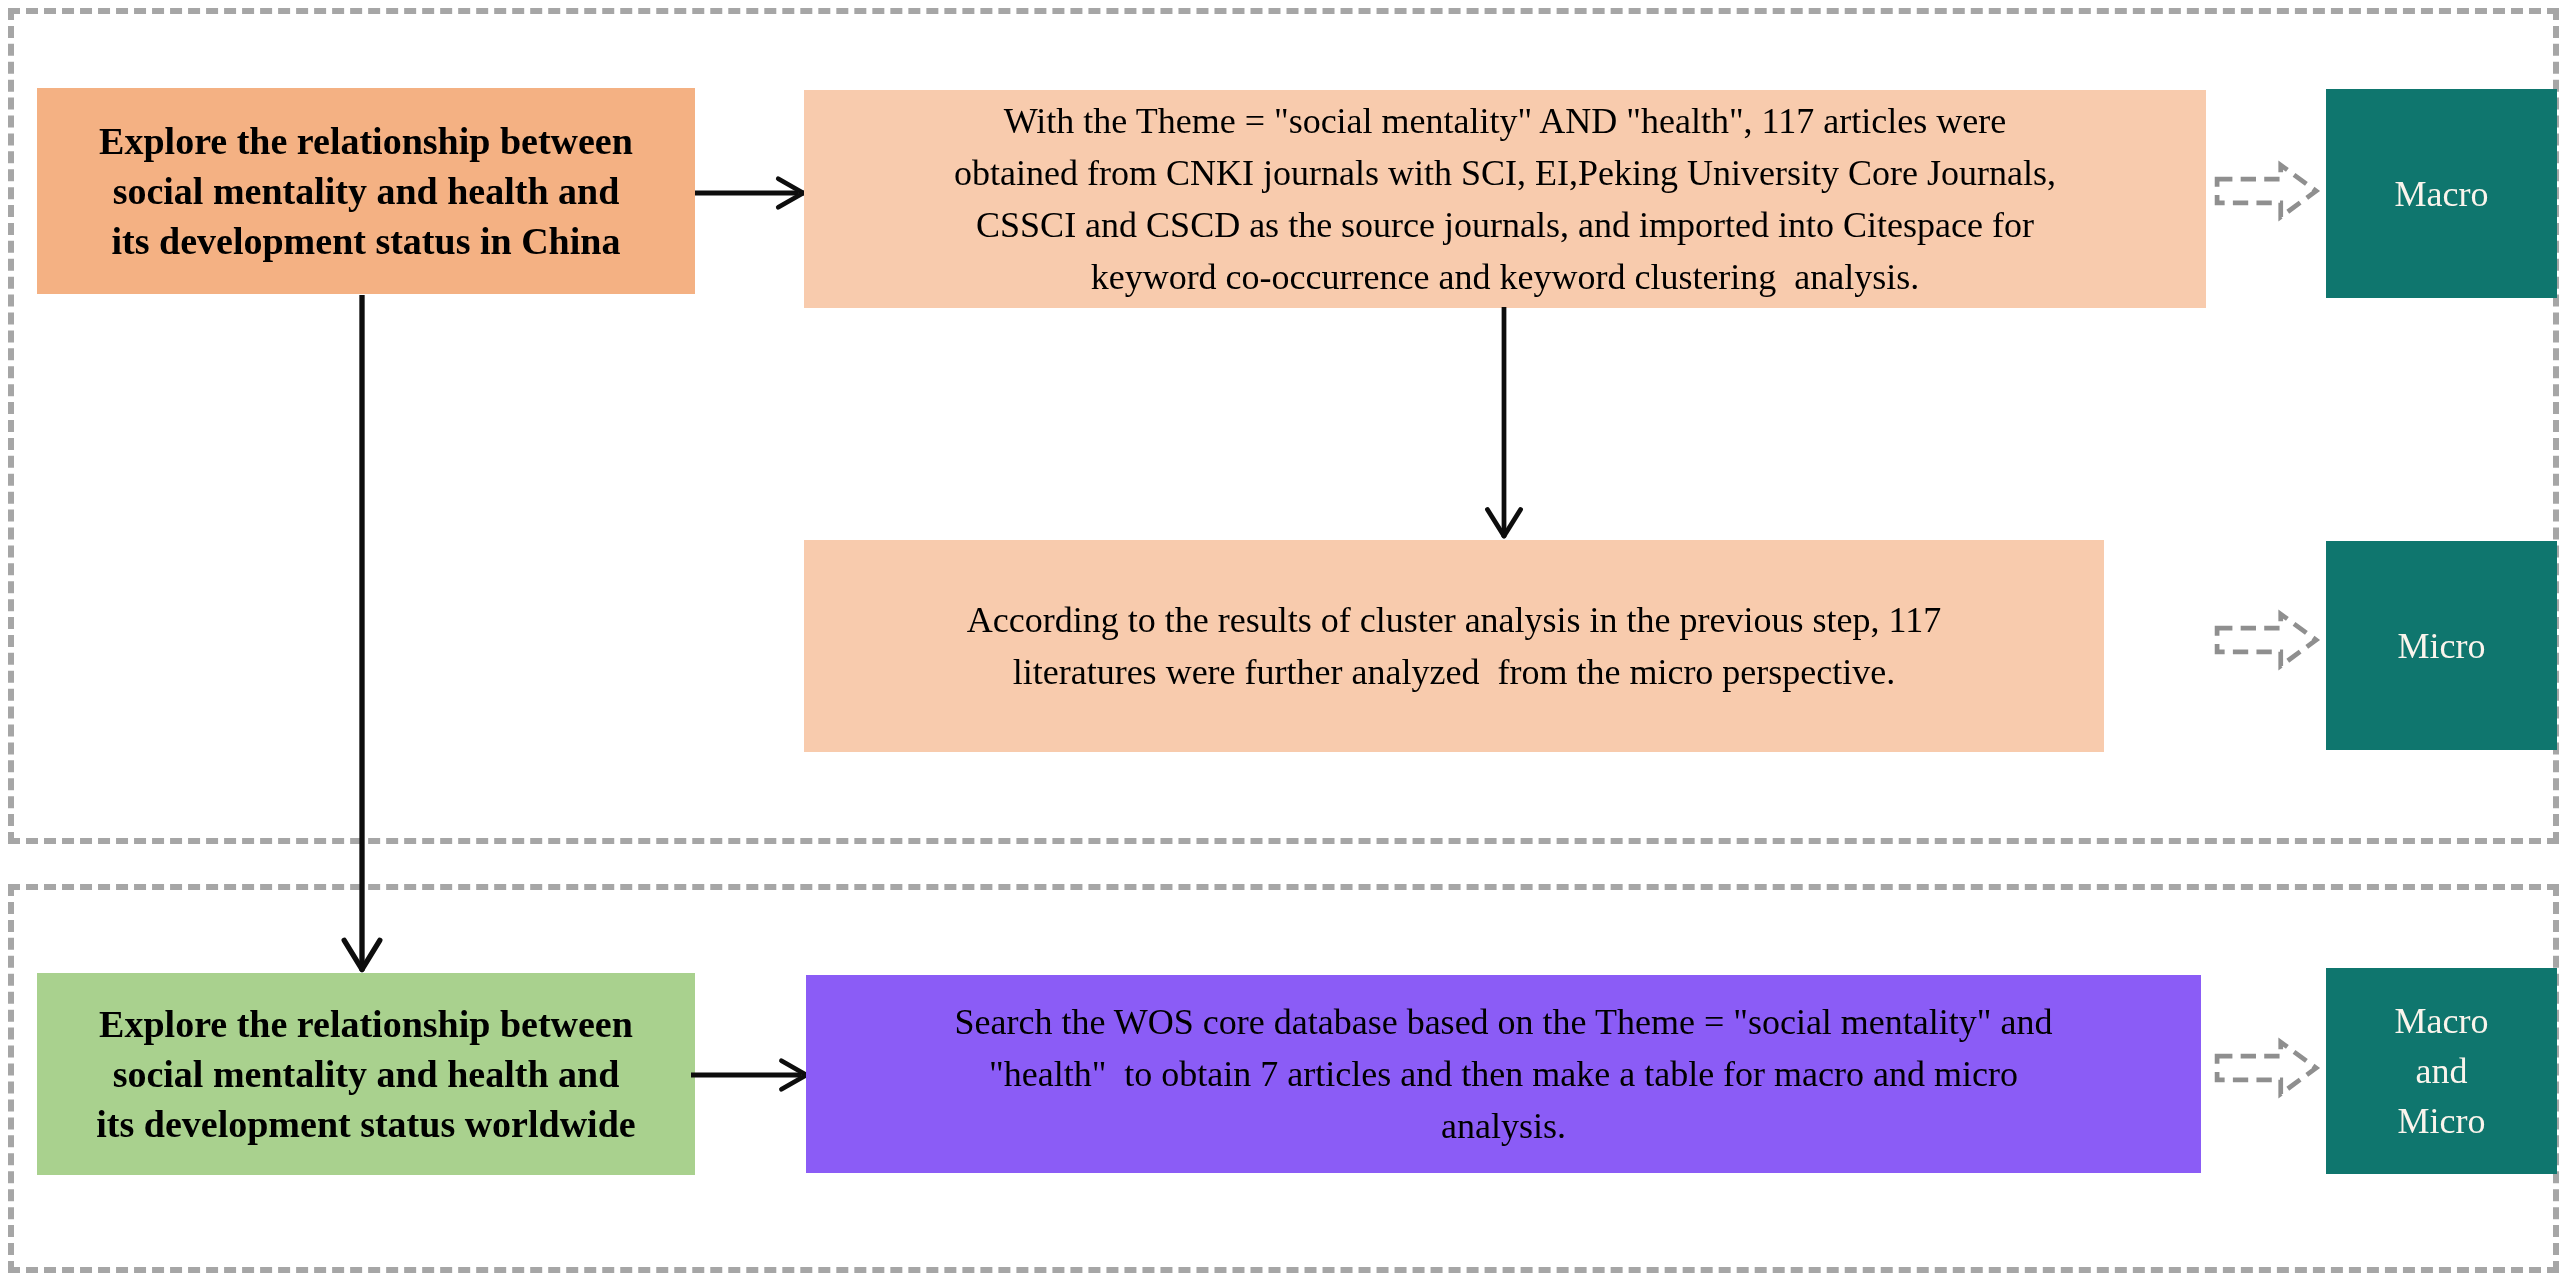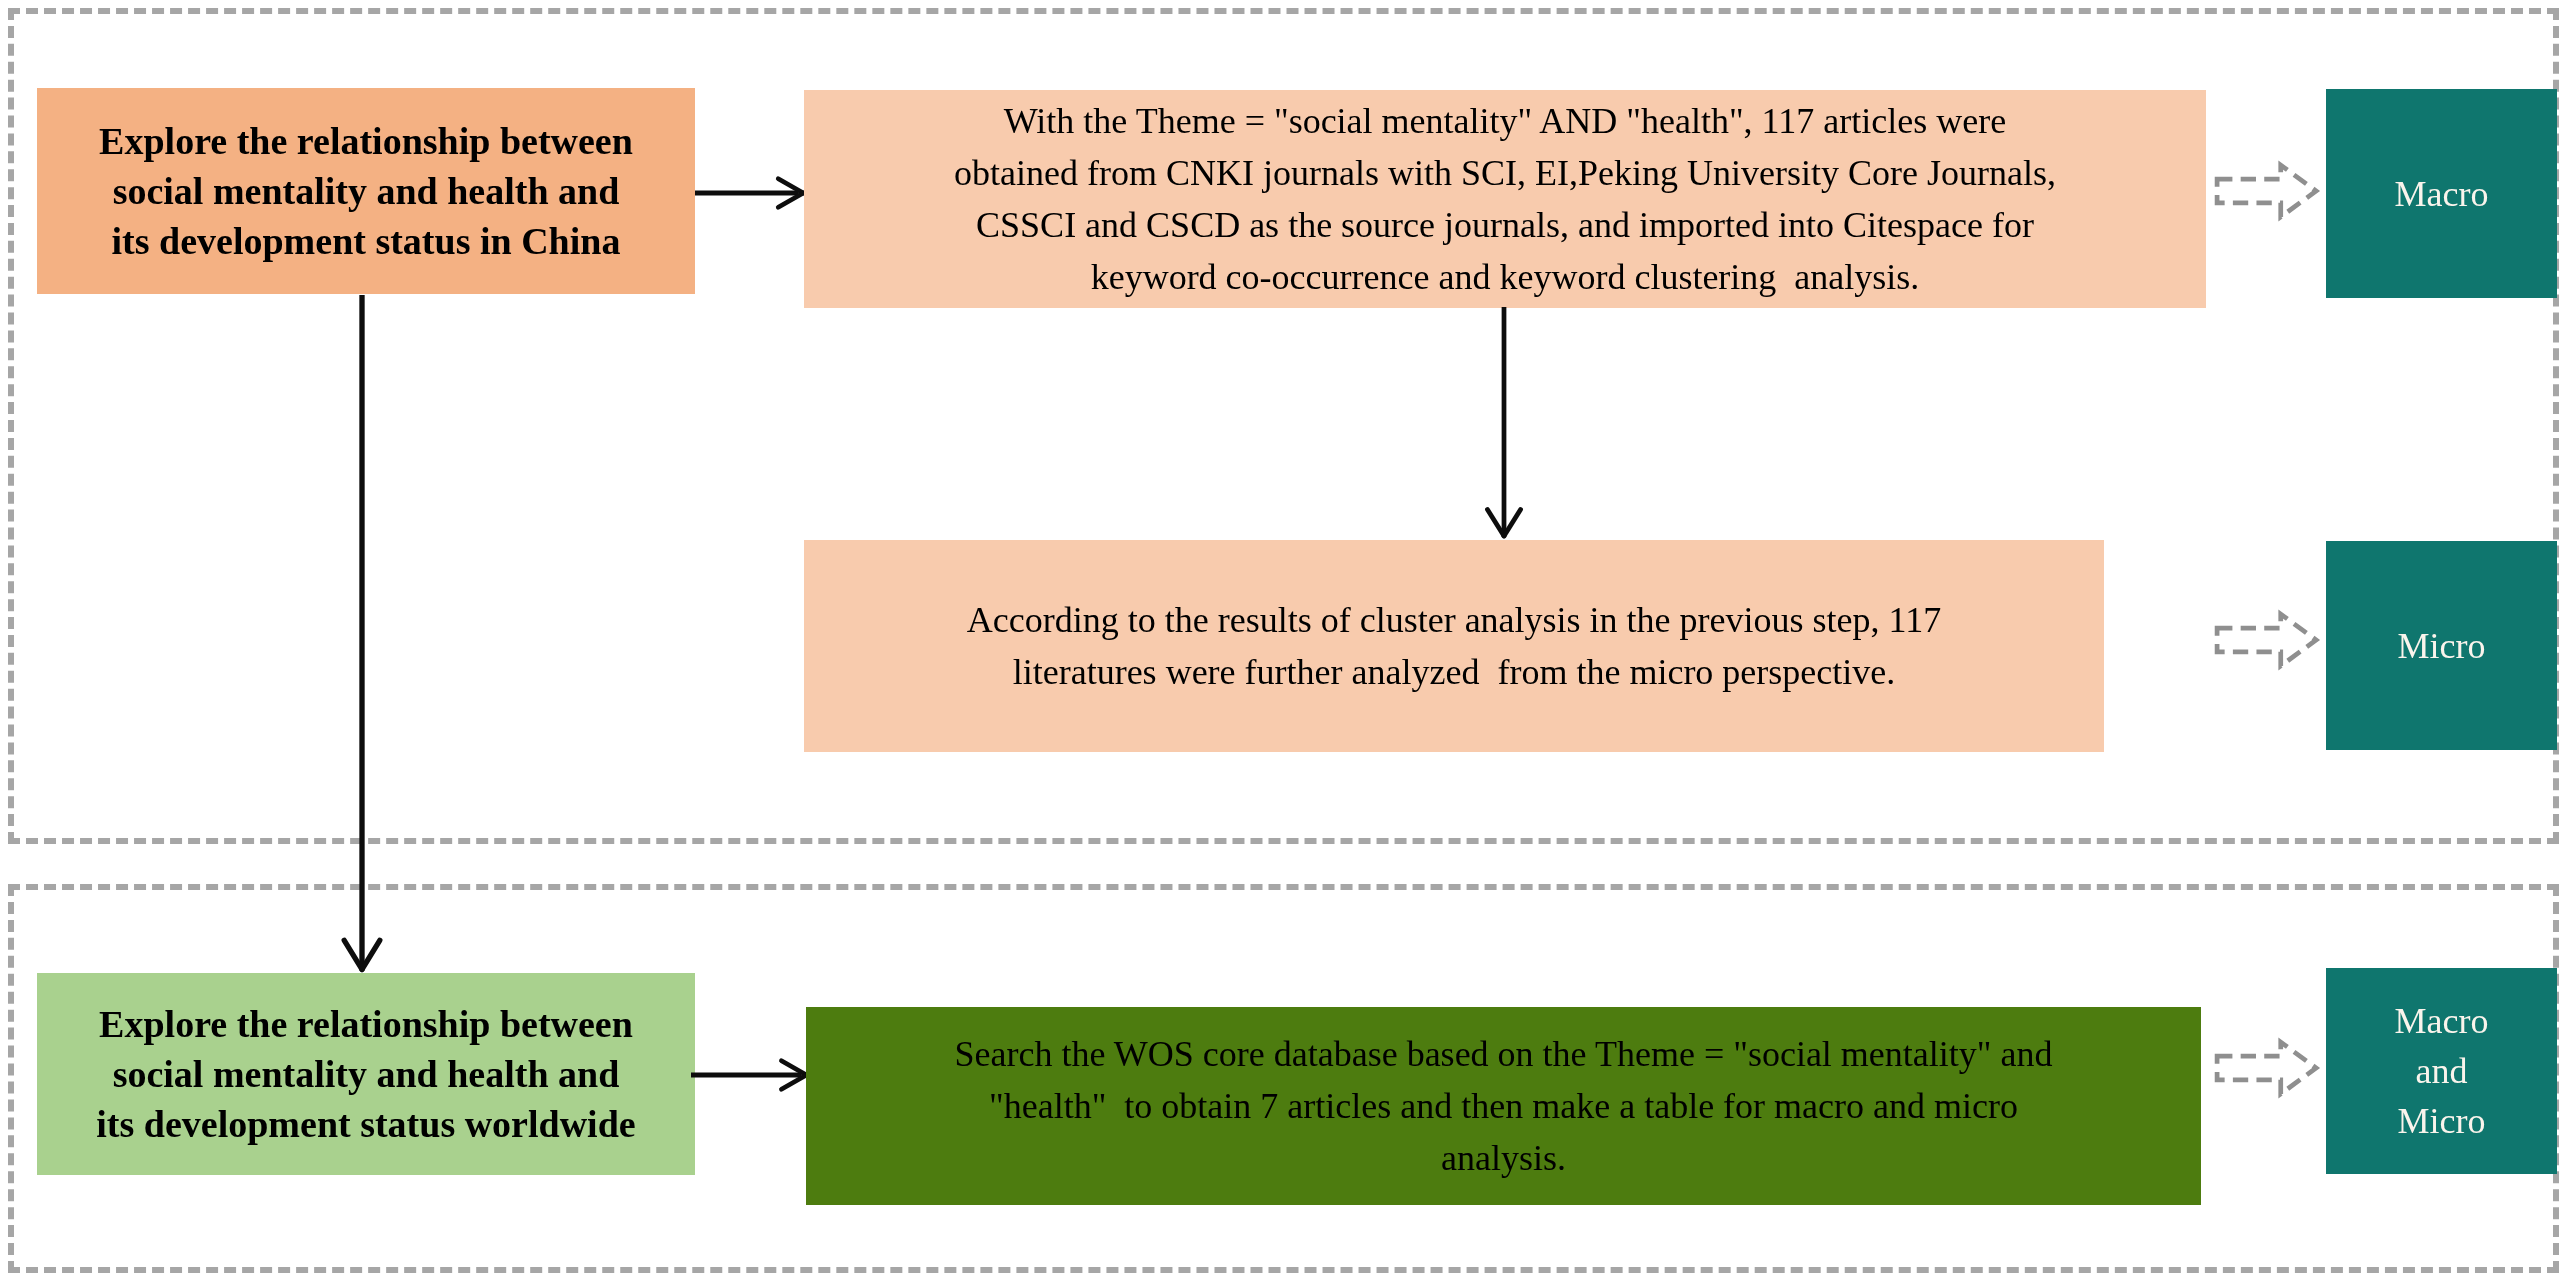--- a/index.html
+++ b/index.html
@@ -31,21 +31,21 @@
   }
   .box-text { white-space: pre-wrap; }
 
   .goal  { font-weight: bold; font-size: 38px; line-height: 50px; }
   .step  { font-size: 36px; line-height: 52px; }
   .level { font-size: 36px; line-height: 50px; color: #FAF4EC; }
 
   .orange-dark  { background: #F4B183; }
   .orange-light { background: #F8CBAD; }
   .green-dark   { background: #A9D18E; }
-  .green-light  { background: #4d7c0f; margin-top: 32px; }
+  .green-light  { background: #8b5cf6; }
   .gray-box     { background: #0f766e; }
 
   .box-goal-china     { left: 37px;   top: 88px;  width: 658px; height: 206px; }
   .box-step-cnki      { left: 804px; top: 90px;  width: 1402px; height: 218px; padding: 0 18px; }
   .box-level-macro    { left: 2326px; top: 89px;  width: 231px;  height: 209px; }
   .box-step-cluster   { left: 804px; top: 540px;  width: 1300px; height: 212px; padding: 0 18px; }
   .box-level-micro    { left: 2326px; top: 541px;  width: 231px;  height: 209px; }
   .box-goal-world     { left: 37px;   top: 973px; width: 658px; height: 202px; }
   .box-step-wos       { left: 806px; top: 975px; width: 1395px; height: 198px; padding: 0 18px; }
   .box-level-macmic   { left: 2326px; top: 968px; width: 231px;  height: 206px; }

